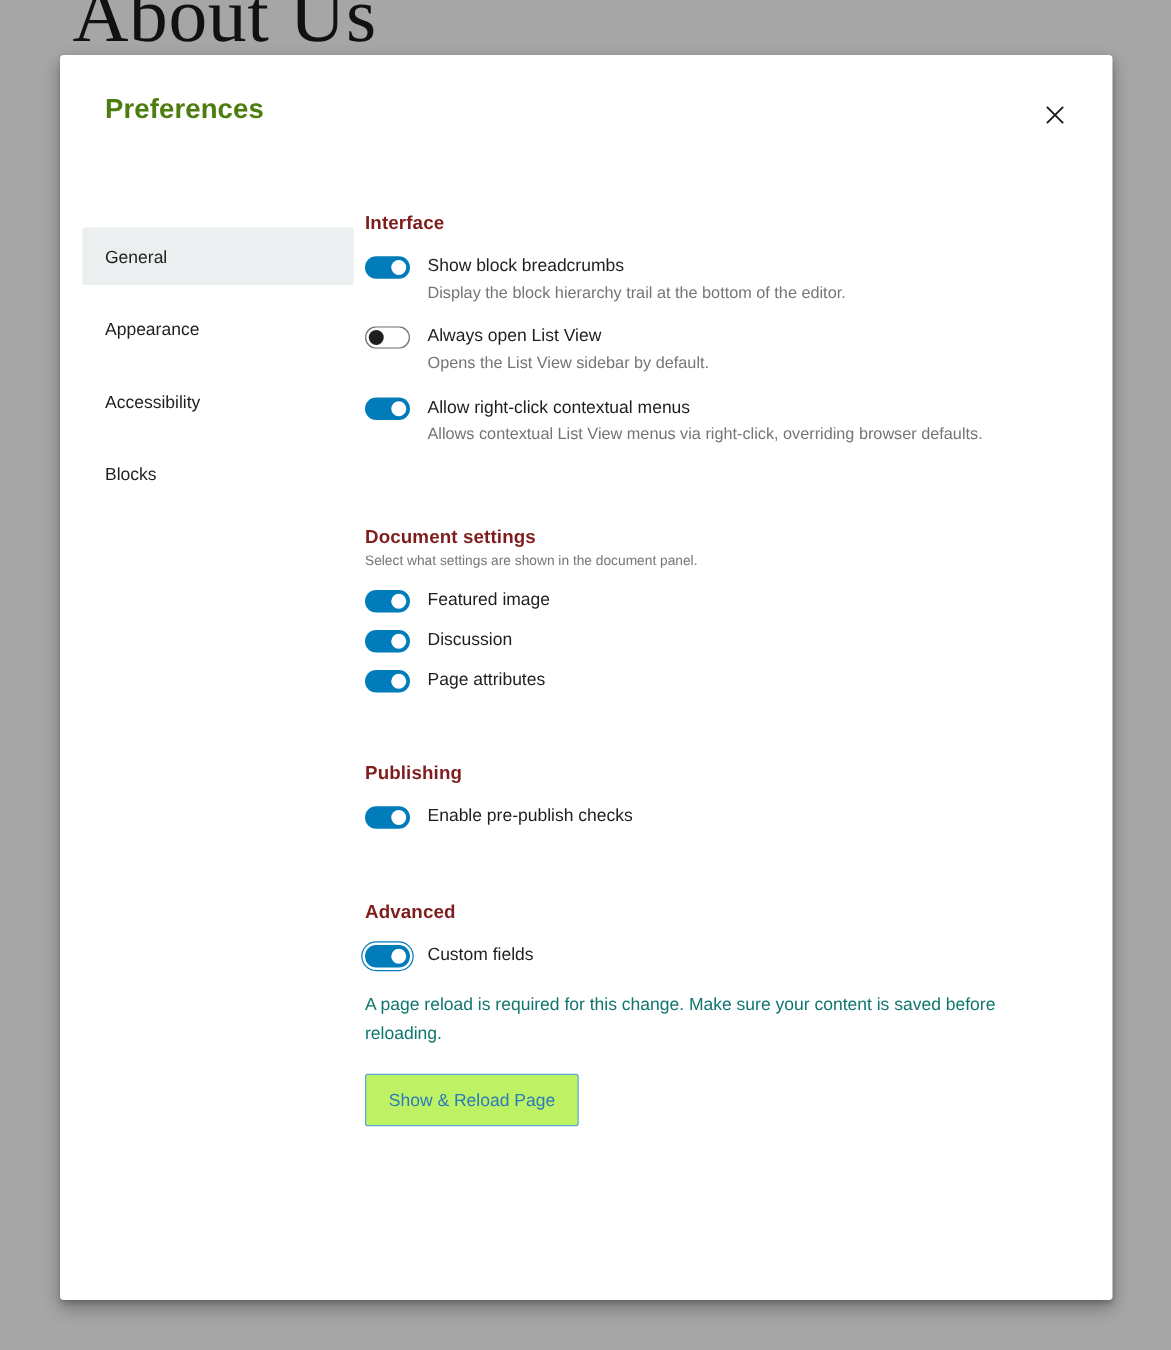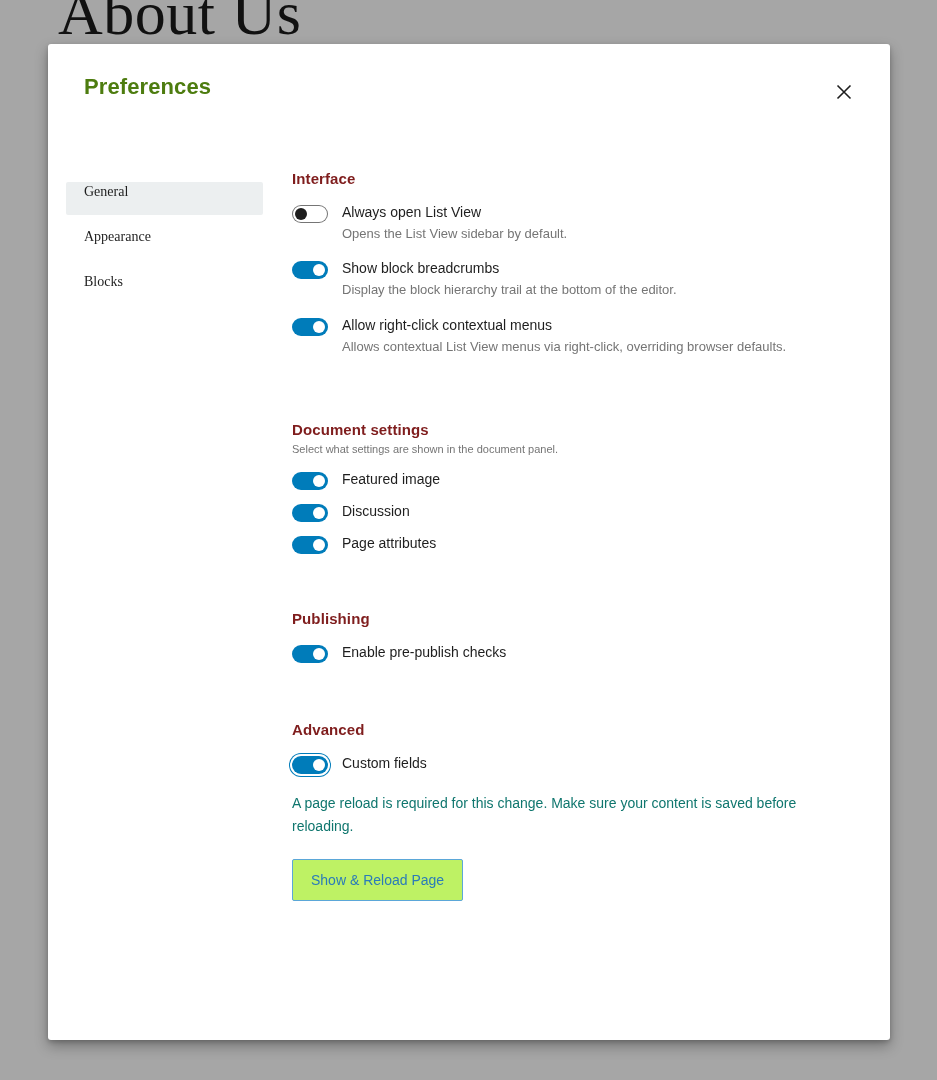--- a/index.html
+++ b/index.html
@@ -83,31 +83,31 @@
   }
 
   
   .sidebar {
     width: 200px;
     flex: 0 0 200px;
     padding-top: 62px;
   }
   .nav-item {
     display: block;
-    width: 197px;
+    width: 217px;
     box-sizing: border-box;
-    padding: 2px 0 15px 18px;
+    padding: 15px 0 15px 18px;
     margin-bottom: 12px;
     font-size: 14px;
     color: #1e1e1e;
     background: transparent;
     border: none;
     text-align: left;
     cursor: pointer;
-    font-family: Liberation Serif, serif;
+    font-family: Liberation Sans, sans-serif;
     border-radius: 2px;
   }
   .nav-item.selected {
     background: #eceff0;
     font-weight: 400;
   }
 
   
   .content {
     flex: 1 1 auto;
@@ -240,46 +240,49 @@
   <div class="modal-body">
 
     <nav class="sidebar">
       <button class="nav-item selected">
         <span>General</span>
       </button>
       <button class="nav-item">
         <span>Appearance</span>
       </button>
       <button class="nav-item">
+        <span>Accessibility</span>
+      </button>
+      <button class="nav-item">
         <span>Blocks</span>
       </button>
     </nav>
 
     <div class="content">
 
       <section class="section sp-interface">
         <h3 class="section-title">Interface</h3>
 
         <div class="toggle-row">
+          <button class="toggle on">
+              <span class="knob"></span>
+            </button>
+          <div class="toggle-text">
+            <span class="toggle-label">Show block breadcrumbs</span>
+            <span class="toggle-help">Display the block hierarchy trail at the bottom of the editor.</span>
+          </div>
+        </div>
+
+        <div class="toggle-row">
           <button class="toggle">
               <span class="knob"></span>
             </button>
           <div class="toggle-text">
             <span class="toggle-label">Always open List View</span>
             <span class="toggle-help">Opens the List View sidebar by default.</span>
-          </div>
-        </div>
-
-        <div class="toggle-row">
-          <button class="toggle on">
-              <span class="knob"></span>
-            </button>
-          <div class="toggle-text">
-            <span class="toggle-label">Show block breadcrumbs</span>
-            <span class="toggle-help">Display the block hierarchy trail at the bottom of the editor.</span>
           </div>
         </div>
 
         <div class="toggle-row">
           <button class="toggle on">
               <span class="knob"></span>
             </button>
           <div class="toggle-text">
             <span class="toggle-label">Allow right-click contextual menus</span>
             <span class="toggle-help">Allows contextual List View menus via right-click, overriding browser defaults.</span>

